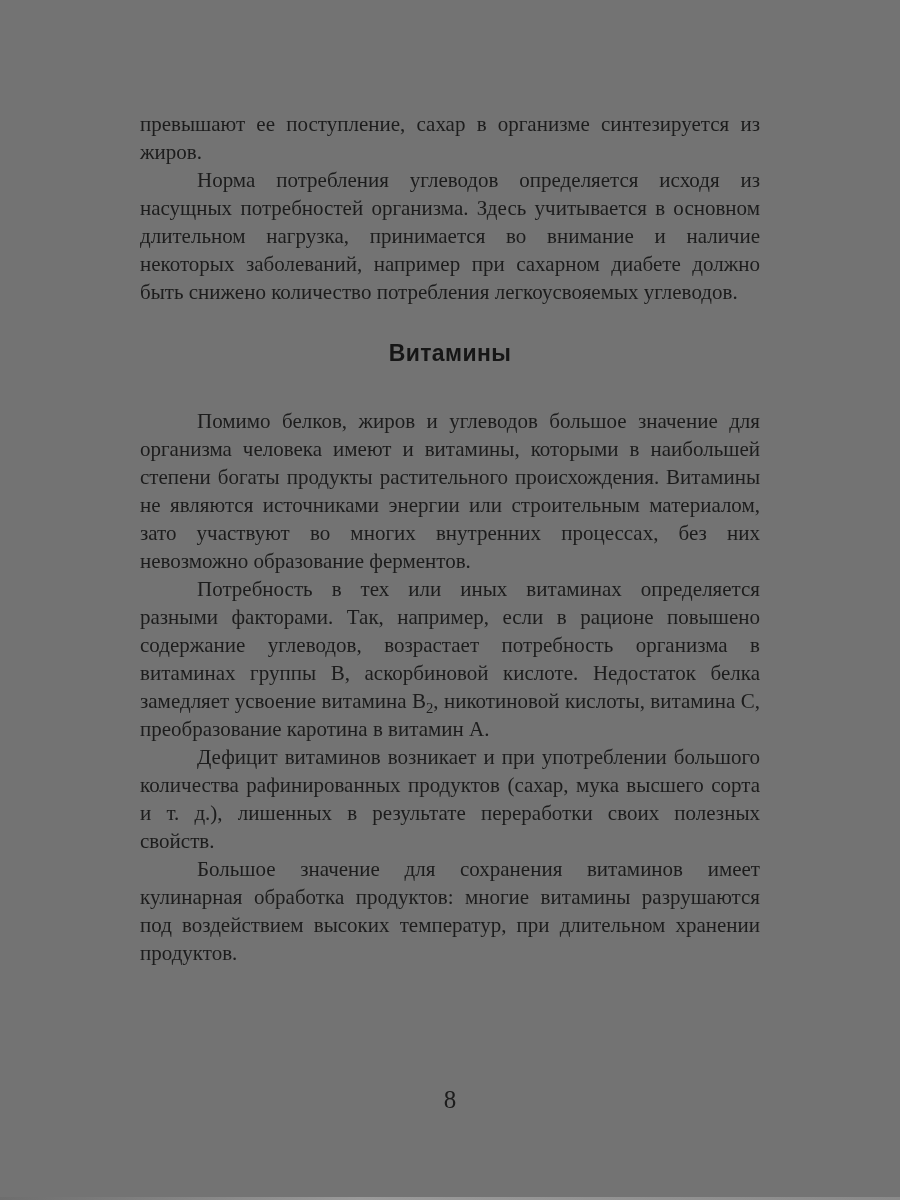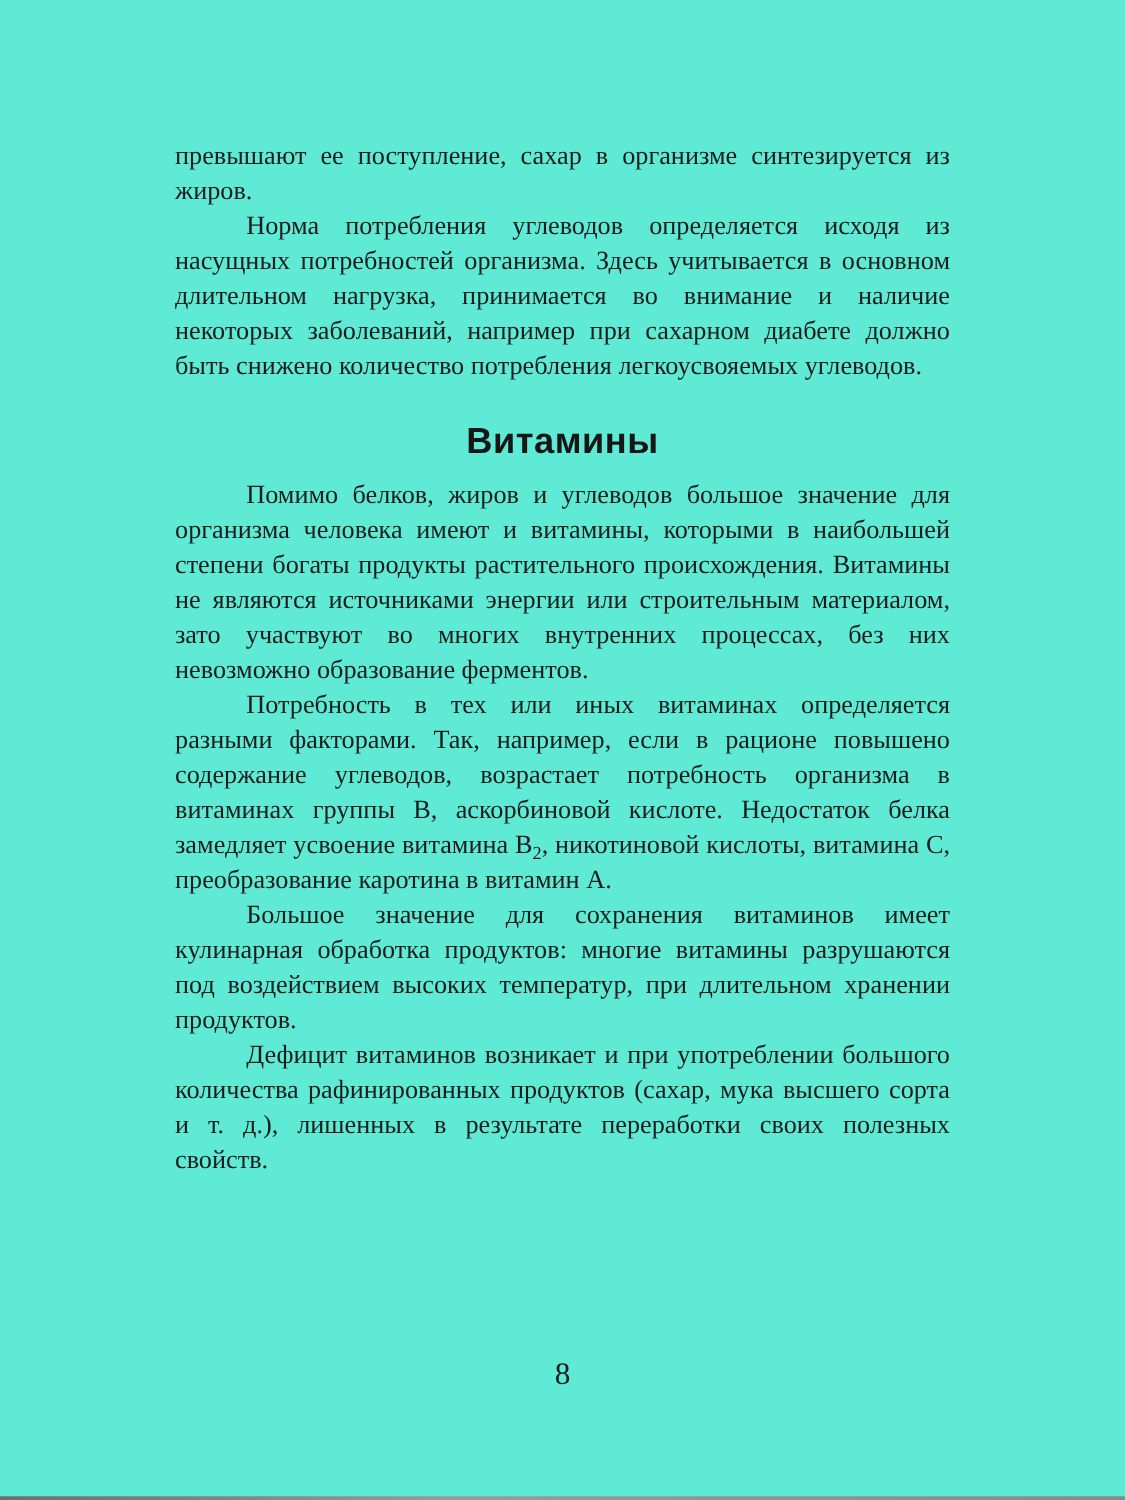--- a/index.html
+++ b/index.html
@@ -4,21 +4,21 @@
 <style>
   html, body {
     margin: 0;
     padding: 0;
     background: #ffffff;
   }
   .page {
     position: relative;
     width: 900px;
     height: 1200px;
-    background: #5eead4;
+    background: #737373;
     overflow: hidden;
     font-family: "Liberation Serif", serif;
     color: #1c1c1c;
   }
   .text-block {
     position: absolute;
     left: 140px;
     top: 110px;
     width: 620px;
     text-align: justify;
@@ -29,26 +29,26 @@
     margin: 0;
     text-indent: 57px;
     text-align: justify;
   }
   .text-block p.no-indent {
     text-indent: 0;
   }
   .section-heading {
     font-family: "Liberation Sans", sans-serif;
     font-weight: bold;
-    font-size: 29px;
+    font-size: 23px;
     color: #161616;
     text-align: center;
     text-indent: 0;
     letter-spacing: 0.4px;
-    margin: 33px 0 14px 0;
+    margin: 33px 0 40px 0;
   }
   sub {
     font-size: 70%;
     line-height: 0;
   }
   .page-number {
     position: absolute;
     top: 1086px;
     left: 0;
     width: 100%;
@@ -75,23 +75,23 @@
     <p class="no-indent">превышают ее поступление, сахар в организме синтезируется из жиров.</p>
 
     <p>Норма потребления углеводов определяется исходя из насущных потребностей организма. Здесь учитывается в основном длительном нагрузка, принимается во внимание и наличие некоторых заболеваний, например при сахарном диабете должно быть снижено количество потребления легкоусвояемых углеводов.</p>
 
     <h2 class="section-heading">Витамины</h2>
 
     <p>Помимо белков, жиров и углеводов большое значение для организма человека имеют и витамины, которыми в наибольшей степени богаты продукты растительного происхождения. Витамины не являются источниками энергии или строительным материалом, зато участвуют во многих внутренних процессах, без них невозможно образование ферментов.</p>
 
     <p><span>Потребность в тех или иных витаминах определяется разными факторами. Так, например, если в рационе повышено содержание углеводов, возрастает потребность организма в витаминах группы В, аскорбиновой кислоте. Недостаток белка замедляет усвоение витамина В</span><sub>2</sub><span>, никотиновой кислоты, витамина С, преобразование каротина в витамин А.</span></p>
 
+    <p>Дефицит витаминов возникает и при употреблении большого количества рафинированных продуктов (сахар, мука высшего сорта и т. д.), лишенных в результате переработки своих полезных свойств.</p>
+
     <p>Большое значение для сохранения витаминов имеет кулинарная обработка продуктов: многие витамины разрушаются под воздействием высоких температур, при длительном хранении продуктов.</p>
-
-    <p>Дефицит витаминов возникает и при употреблении большого количества рафинированных продуктов (сахар, мука высшего сорта и т. д.), лишенных в результате переработки своих полезных свойств.</p>
 
   </div>
 
   <div class="page-number">8</div>
 
   <div class="bottom-edge"></div>
 
 </div>
 
 </body></html>

